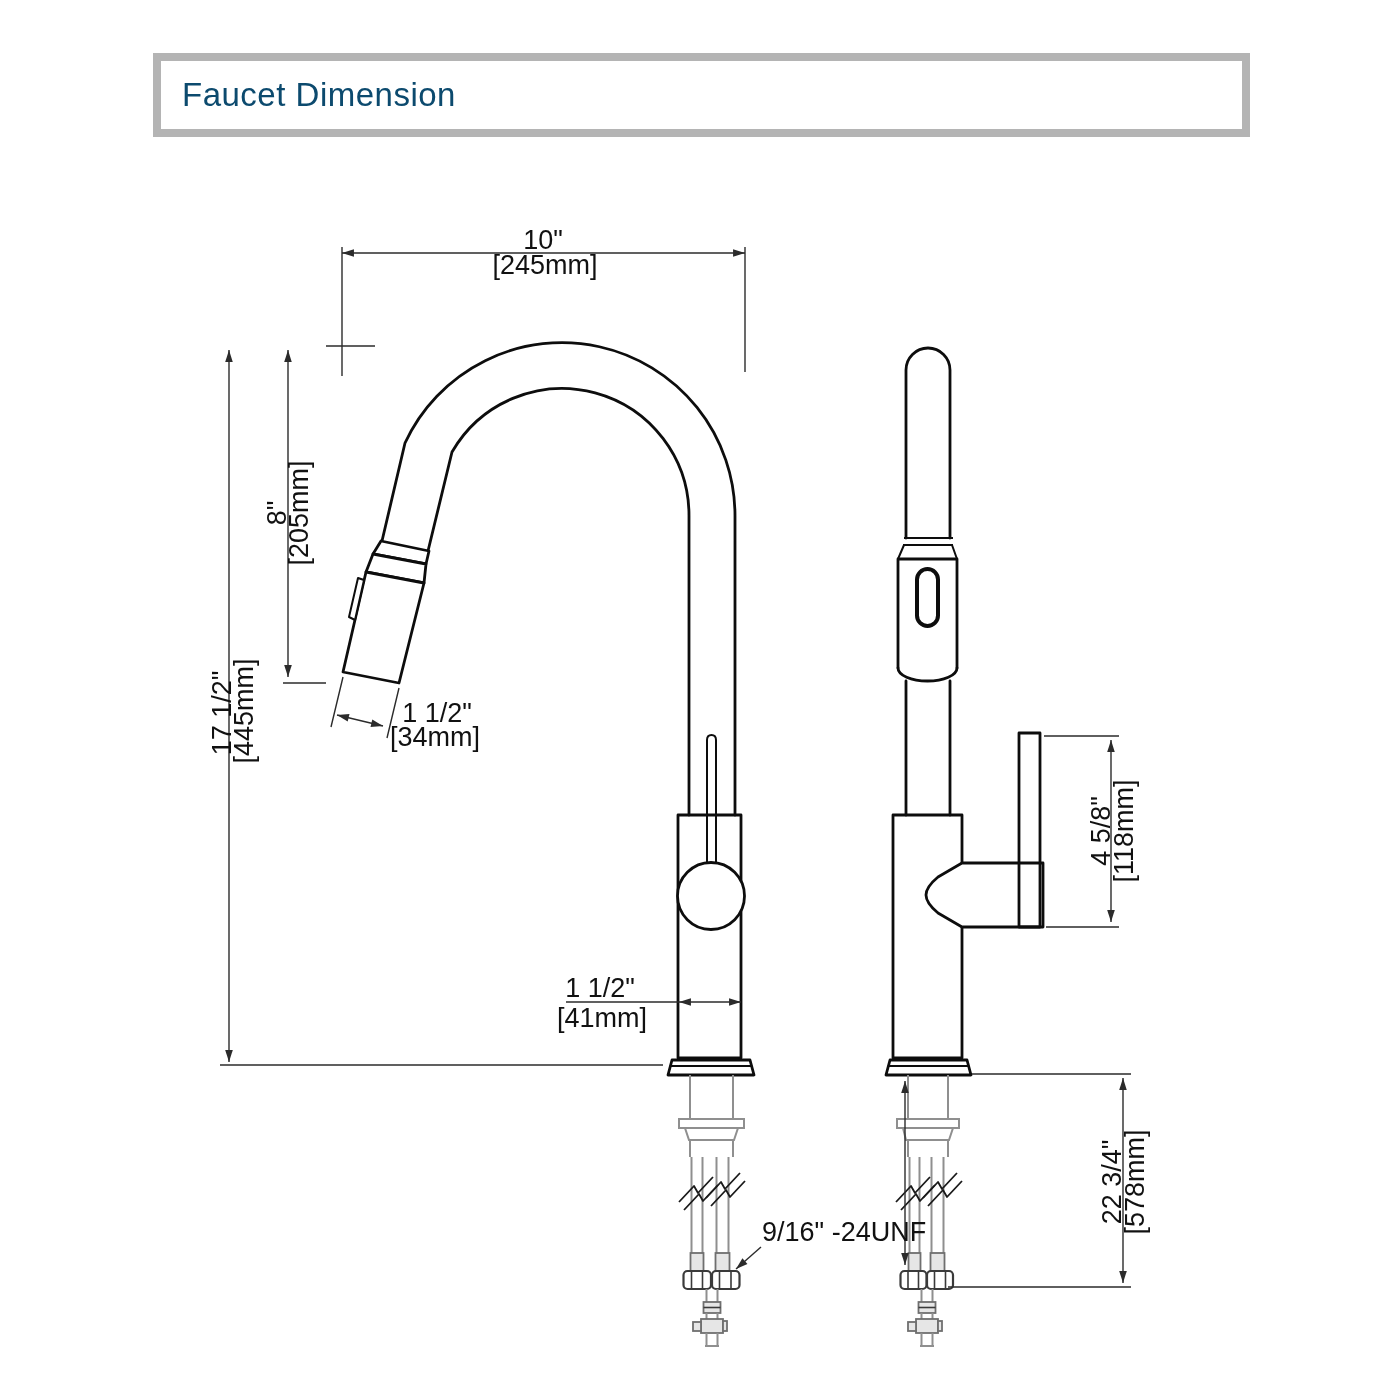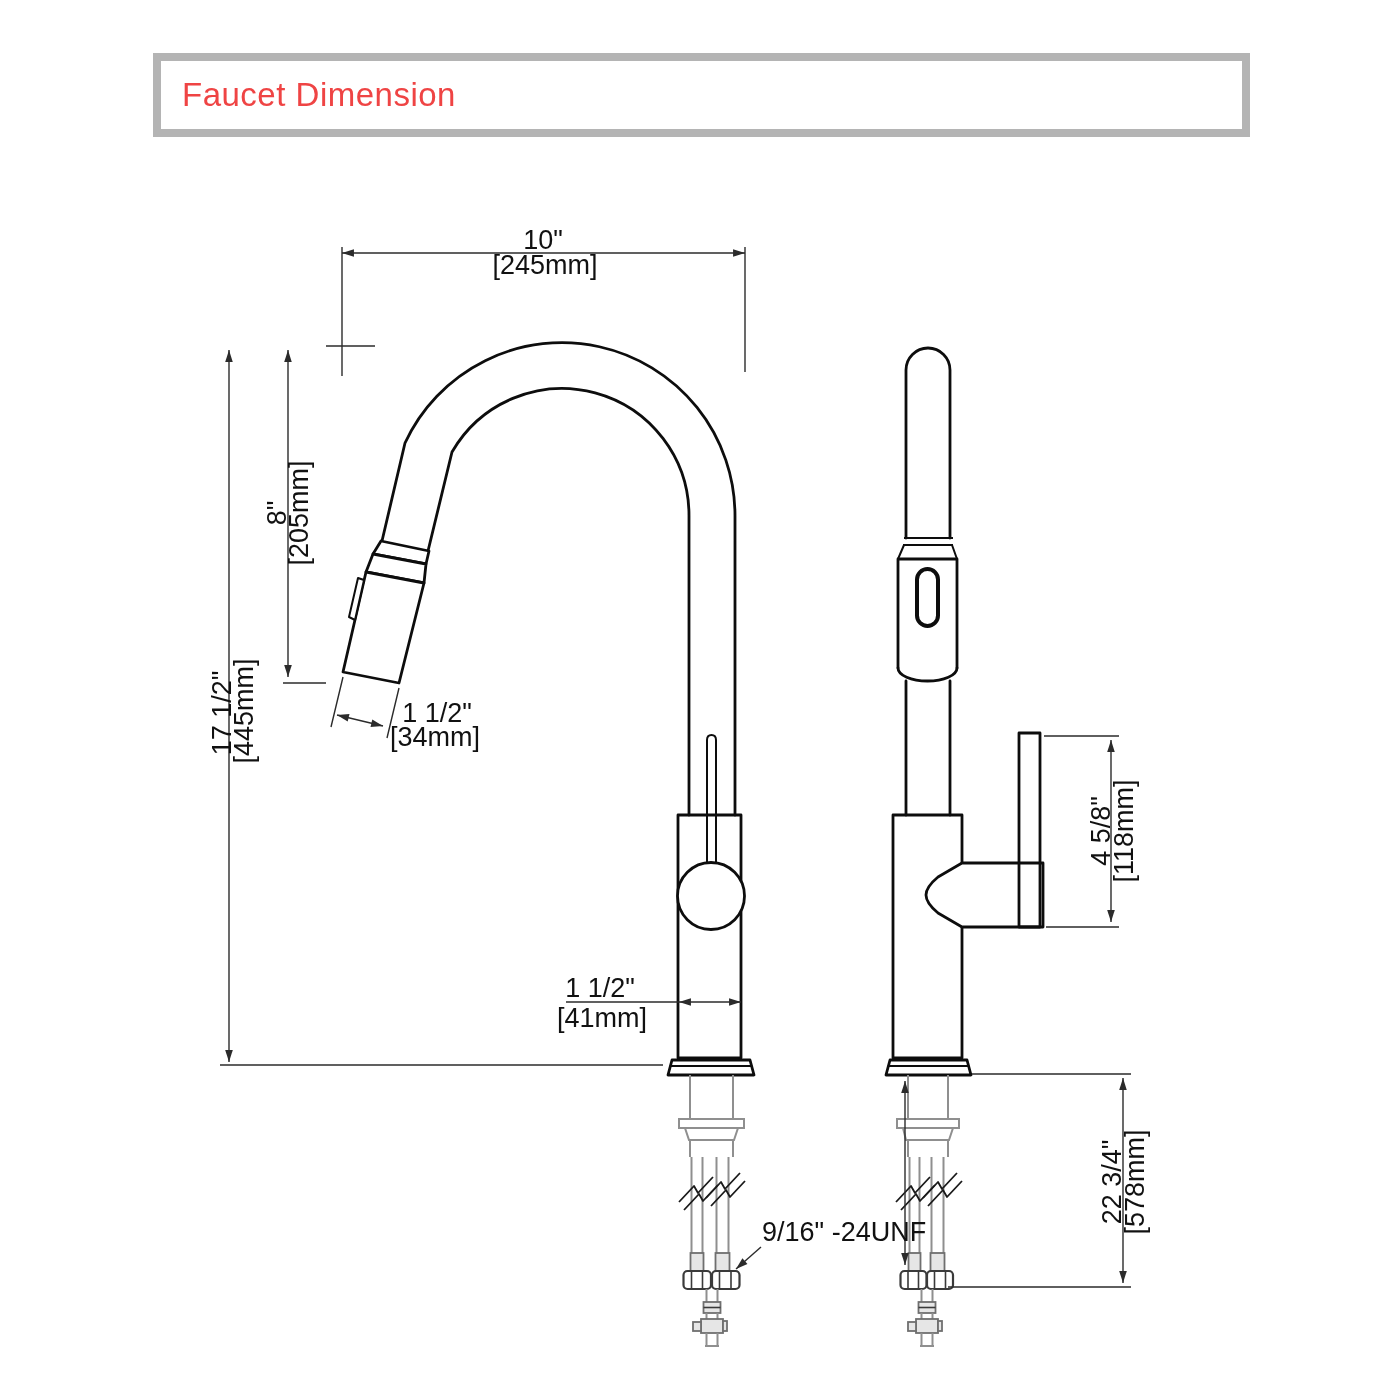--- a/index.html
+++ b/index.html
@@ -13,21 +13,21 @@
   #title-box{
     position:absolute;left:153px;top:53px;width:1097px;height:84px;
     box-sizing:border-box;
     border:8px solid #b4b4b4;
     background:#ffffff;
     display:flex;align-items:center;
   }
   #title-box .title-text{
     padding-left:21px;
     font-size:33px;
-    color:#ef4444;
+    color:#0c4a6e;
     letter-spacing:0.5px;
   }
   svg{position:absolute;left:0;top:0;}
   .outline{stroke:#0d0d0d;stroke-width:2.8;fill:none;stroke-linejoin:round;stroke-linecap:round;}
   .outline-thin{stroke:#0d0d0d;stroke-width:2;fill:none;stroke-linejoin:round;}
   .fillw{fill:#ffffff;}
   .gray{stroke:#8f8f8f;stroke-width:2;fill:none;}
   .grayfill{fill:#e6e6e6;stroke:#6f6f6f;stroke-width:1.8;}
   .dark{stroke:#3a3a3a;stroke-width:2.2;fill:#ffffff;}
   .darkline{stroke:#3a3a3a;stroke-width:1.6;fill:none;}

